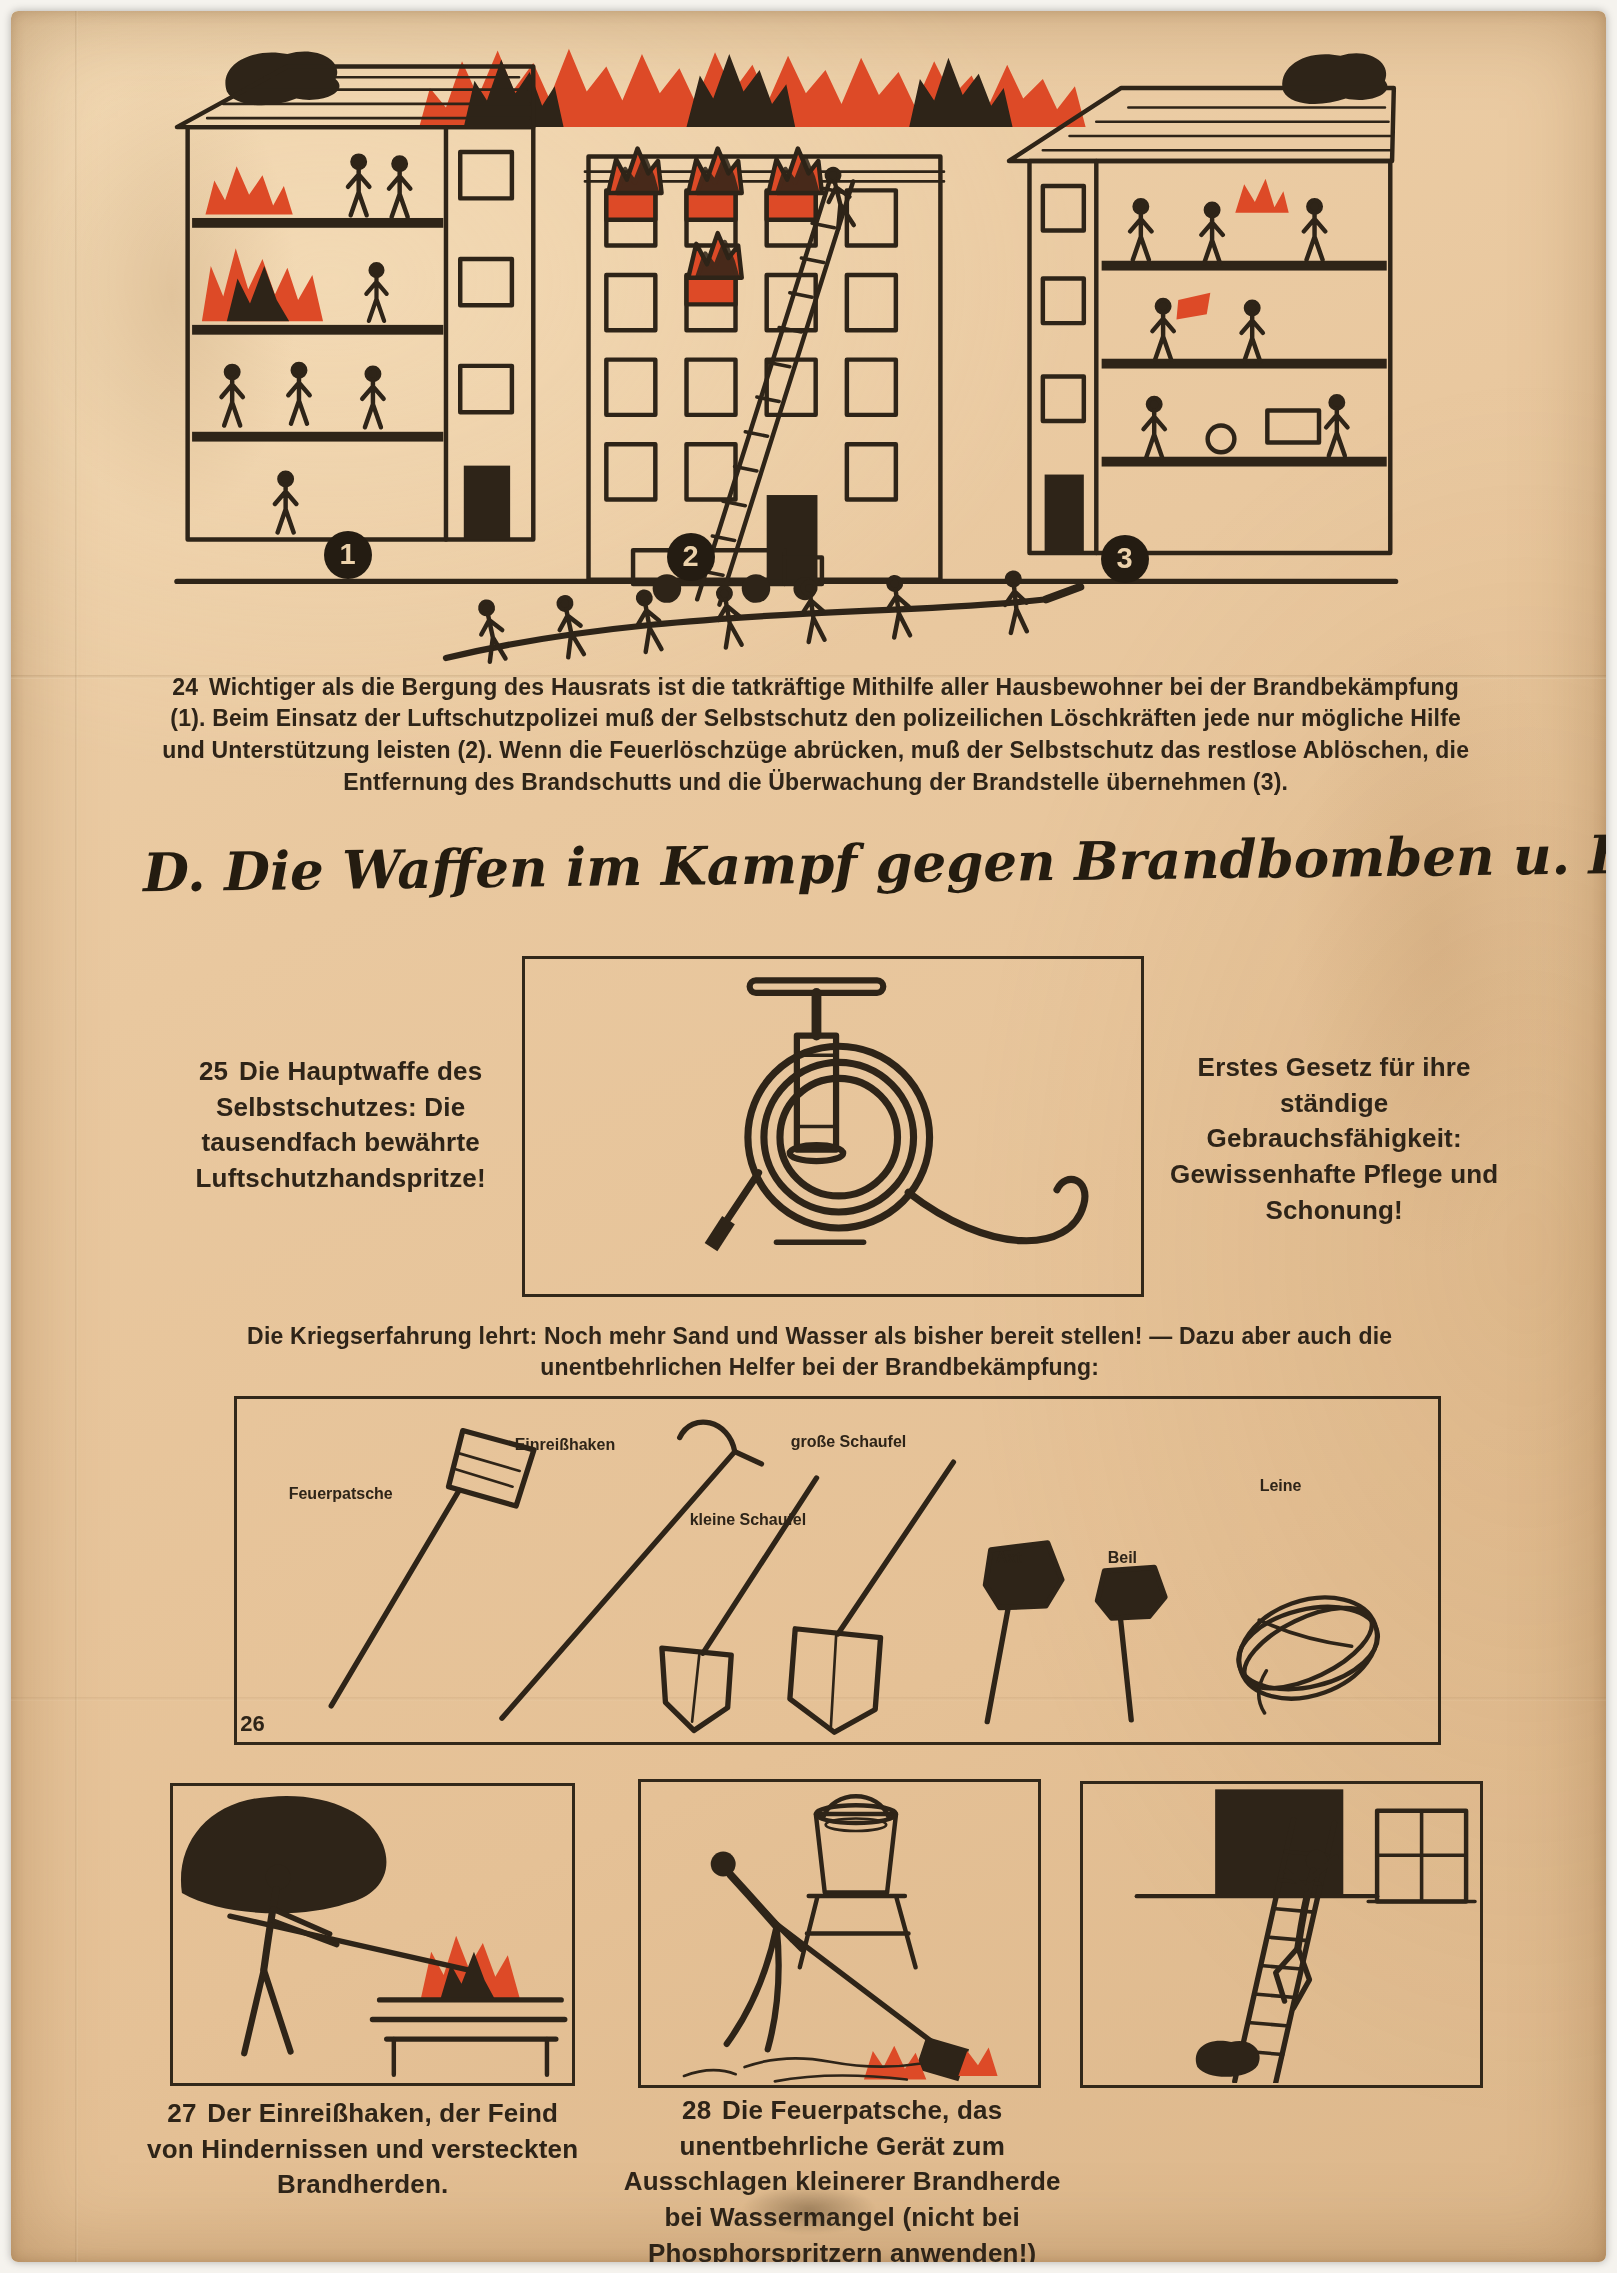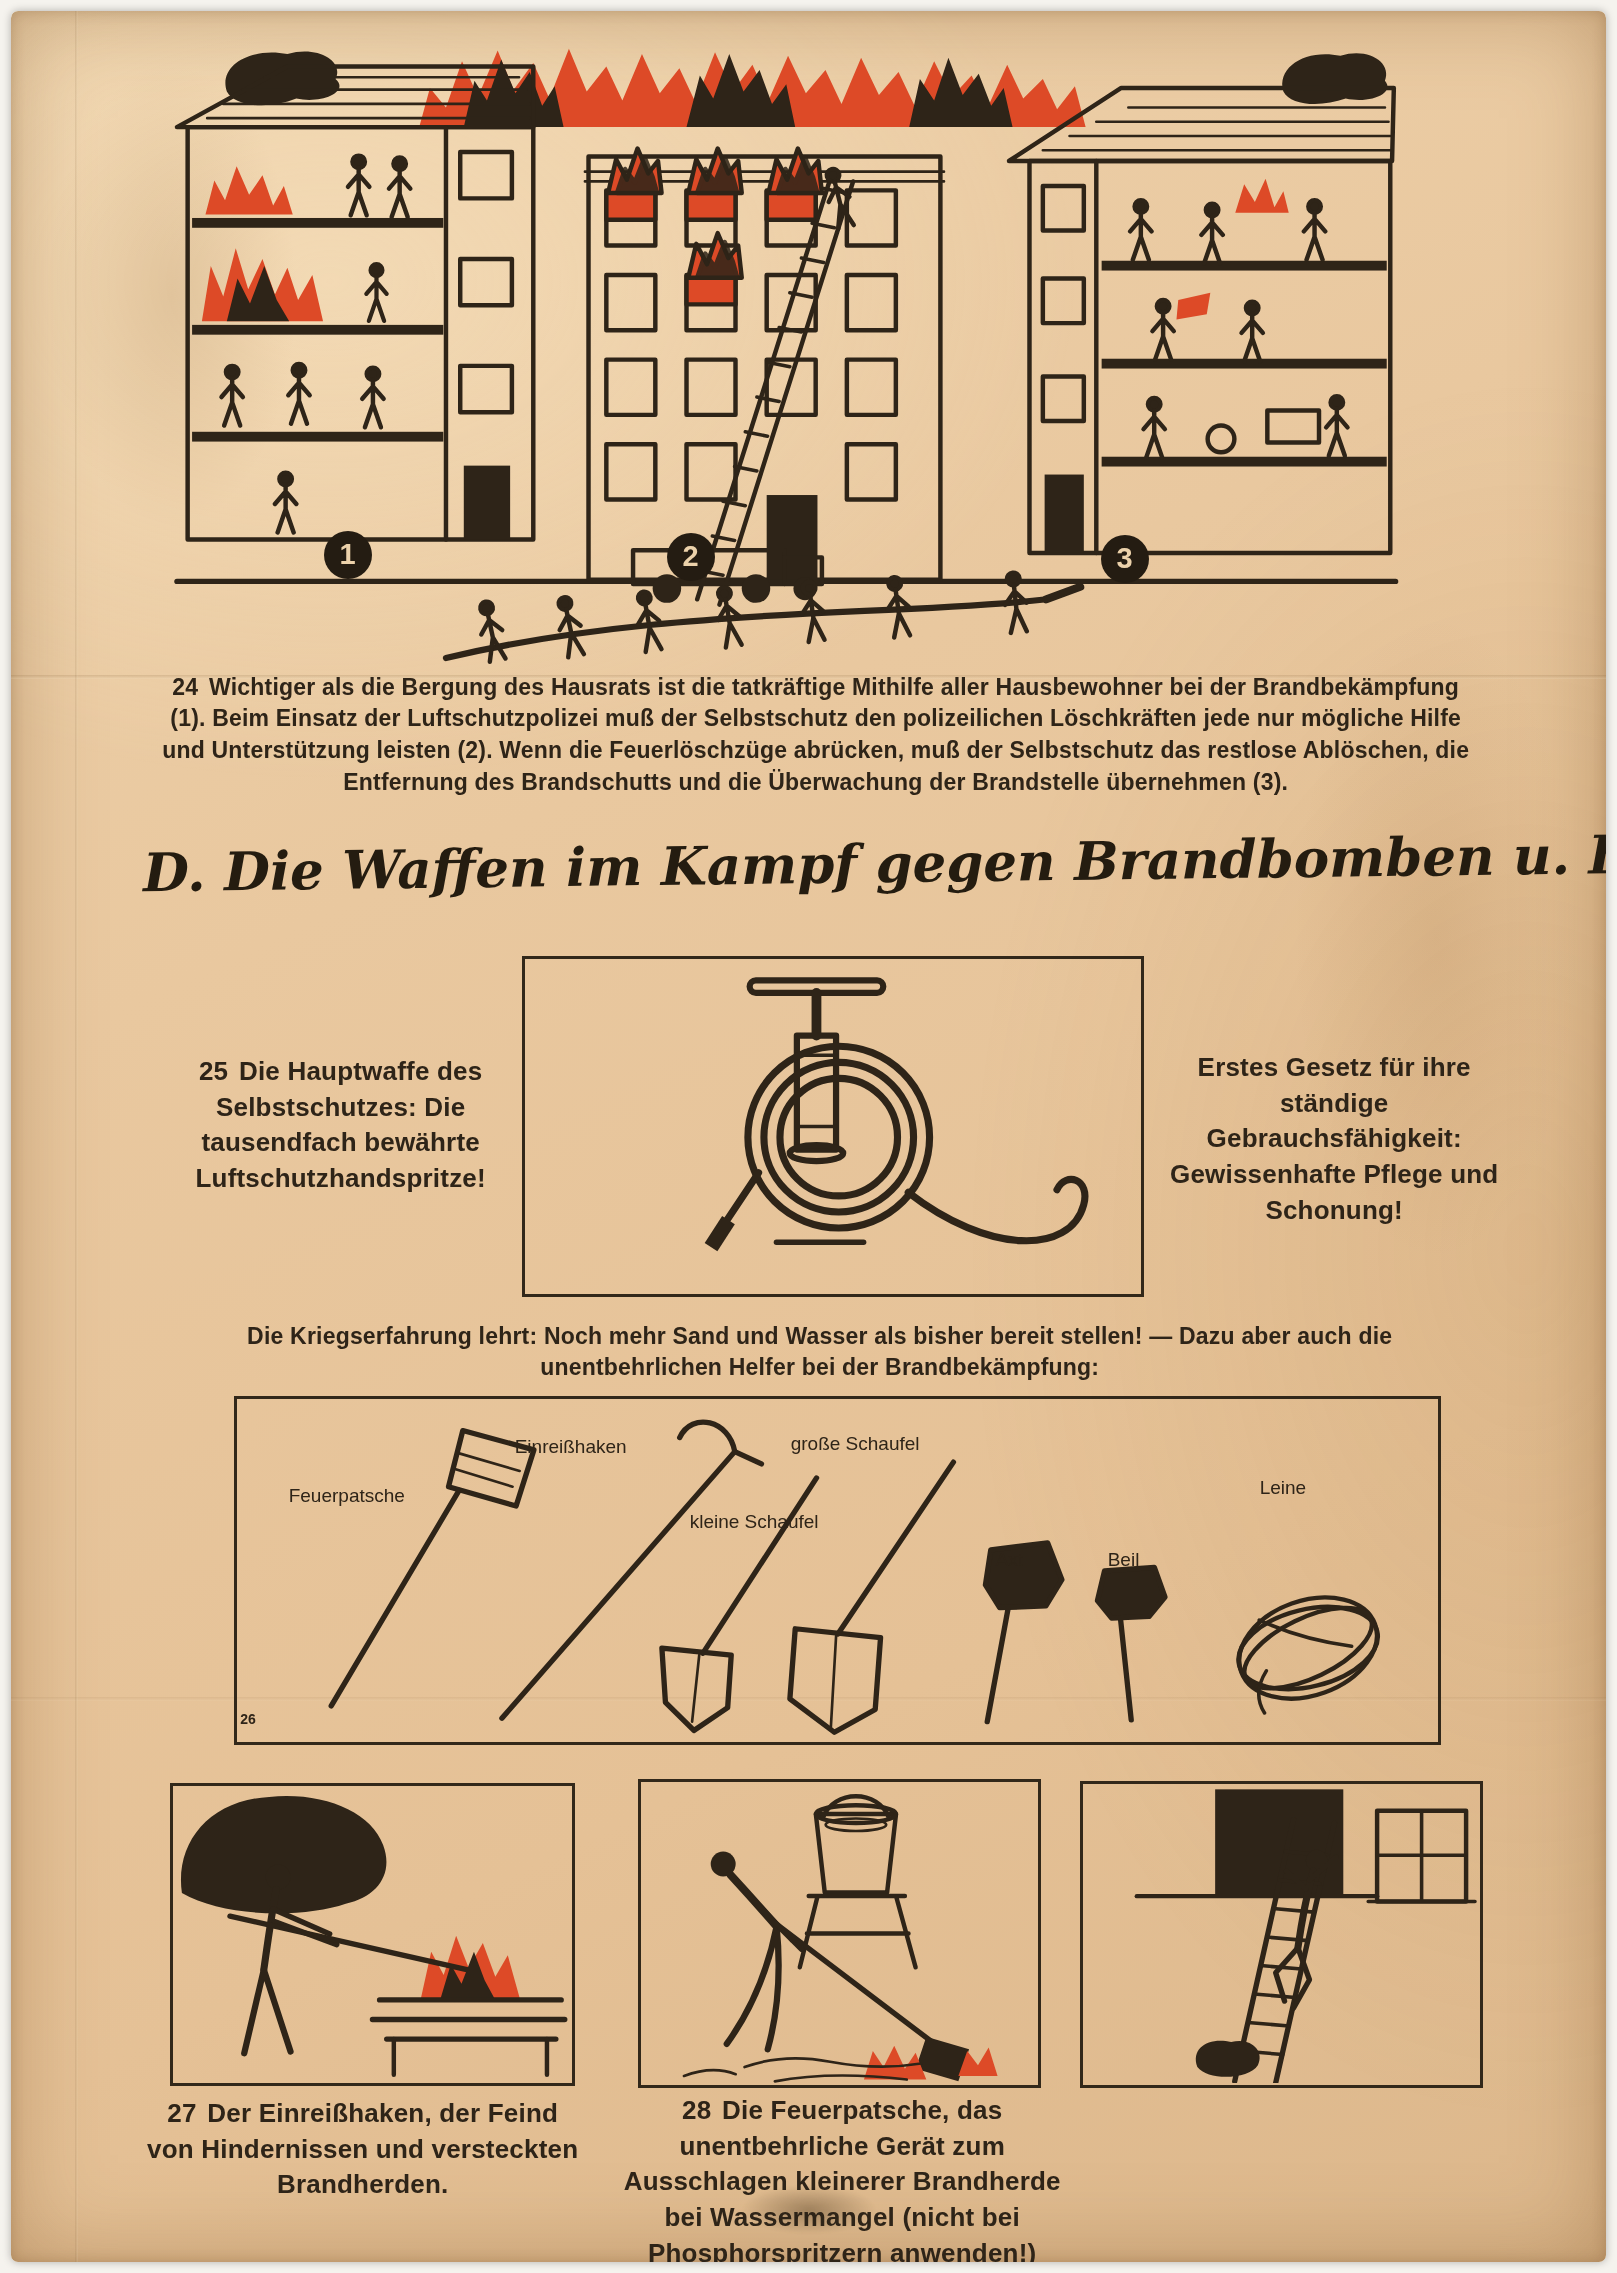--- a/index.html
+++ b/index.html
@@ -47,23 +47,23 @@
   }
 
   .illu-top{ position:absolute; left:141px; top:25px; width:1265px; height:633px; overflow:hidden; }
   .marker{
     position:absolute; width:48px; height:48px; border-radius:50%;
     background:#241c12; color:#ecd2ab; display:flex; align-items:center; justify-content:center;
     font-weight:700; font-size:29px;
   }
   .box{ position:absolute; border:3.6px solid #32281a; }
   .tool-label{
-    position:absolute; font-weight:400; font-size:19px; color:var(--ink); white-space:nowrap;
-  }
-  .fig-num{ position:absolute; font-weight:700; font-size:14px; color:var(--ink); }
+    position:absolute; font-weight:700; font-size:16px; color:var(--ink); white-space:nowrap;
+  }
+  .fig-num{ position:absolute; font-weight:700; font-size:22px; color:var(--ink); }
   svg{ display:block; }
 </style>
 </head>
 <body>
 
 <div class="paper">
 
   <div class="crease" style="top:664px;"></div>
   <div class="crease" style="top:1686px; opacity:.3;"></div>
   <div class="crease-v" style="left:64px;"></div>

